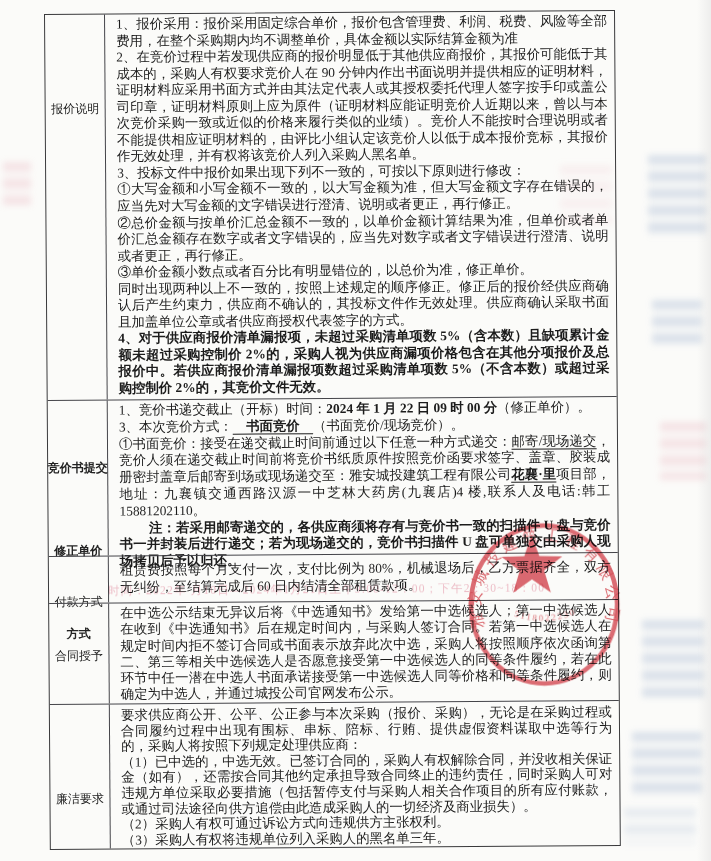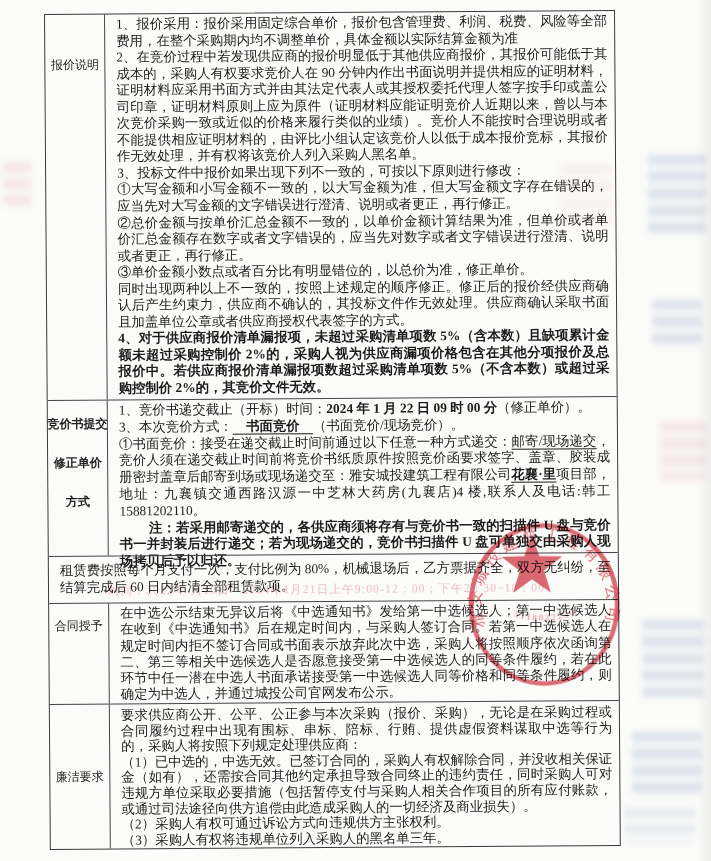--- a/index.html
+++ b/index.html
@@ -26,21 +26,21 @@
     display:flex;flex-direction:column;
     box-sizing:border-box;
   }
   .row{display:flex;box-sizing:border-box;}
   .row + .row{border-top:1px solid #45454a;}
   .label{
     width:60px;flex:0 0 60px;border-right:1px solid #45454a;
     box-sizing:border-box;display:flex;flex-direction:column;align-items:center;
     font-size:12px;letter-spacing:0;color:#222;
   }
-  .label-line{display:block;white-space:nowrap;}
+  .label-line{display:block;white-space:nowrap;margin-top:44px;}
   .content{
     flex:1;box-sizing:border-box;padding:2px 7px 2px 11px;
     font-size:13.4px;text-align:justify;
   }
   .content p{margin:0;padding:0;}
   .bold{font-weight:bold;}
   .u{text-decoration:underline;text-underline-offset:3px;text-decoration-thickness:1px;margin-top:8px;}
   .indent{text-indent:2.2em;}
 
   
@@ -51,21 +51,21 @@
   .row-4{height:145px;}
   .row-0 .content{line-height:16.55px;}
   .row-1 .content{line-height:16.8px;}
   .row-2 .content{line-height:17.2px;padding-top:5px;}
   .row-3 .content{line-height:16.3px;}
   .row-4 .content{line-height:15.6px;padding-top:3px;}
   .row-0 .label{padding-top:42px;}
   .row-1 .label{padding-top:4px;}
   .row-1 .label-line{line-height:39px;font-weight:bold;}
   .row-2 .label{justify-content:center;}
-  .row-3 .label{padding-top:14px;}
+  .row-3 .label{}
   .row-4 .label{justify-content:center;}
 
   
   .stamp{
     position:absolute;left:462px;top:524px;width:158px;height:170px;
     mix-blend-mode:multiply;opacity:0.82;filter:blur(0.4px);
     pointer-events:none;
   }
 
   
@@ -130,20 +130,23 @@
             <span class="label-line">方式</span>
           </div>
           <div class="content">
             <p><span>1、竞价书递交截止（开标）时间：</span><span class="bold">2024 年 1 月 22 日 09 时 00 分</span><span>（修正单价）。</span></p>
             <p><span>3、本次竞价方式：</span><span class="u bold">　书面竞价　</span><span>（书面竞价/现场竞价）。</span></p>
             <p><span>①书面竞价：接受在递交截止时间前通过以下任意一种方式递交：</span><span class="u">邮寄/现场递交</span><span>，竞价人须在递交截止时间前将竞价书纸质原件按照竞价函要求签字、盖章、胶装成册密封盖章后邮寄到场或现场递交至：雅安城投建筑工程有限公司</span><span class="u bold">花襄·里</span><span>项目部，地址：九襄镇交通西路汉源一中芝林大药房(九襄店)4 楼,联系人及电话:韩工 15881202110。</span></p>
             <p class="bold indent">注：若采用邮寄递交的，各供应商须将存有与竞价书一致的扫描件 U 盘与竞价书一并封装后进行递交；若为现场递交的，竞价书扫描件 U 盘可单独交由采购人现场拷贝后予以归还。</p>
           </div>
         </div>
         <div class="row row-2">
+          <div class="label">
+            <span class="label-line">付款方式</span>
+          </div>
           <div class="content">
             <p>租赁费按照每个月支付一次，支付比例为 80%，机械退场后，乙方票据齐全，双方无纠纷，至结算完成后 60 日内结清全部租赁款项。</p>
           </div>
         </div>
         <div class="row row-3">
           <div class="label">
             <span class="label-line">合同授予</span>
           </div>
           <div class="content">
             <p>在中选公示结束无异议后将《中选通知书》发给第一中选候选人；第一中选候选人在收到《中选通知书》后在规定时间内，与采购人签订合同。若第一中选候选人在规定时间内拒不签订合同或书面表示放弃此次中选，采购人将按照顺序依次函询第二、第三等相关中选候选人是否愿意接受第一中选候选人的同等条件履约，若在此环节中任一潜在中选人书面承诺接受第一中选候选人同等价格和同等条件履约，则确定为中选人，并通过城投公司官网发布公示。</p>

